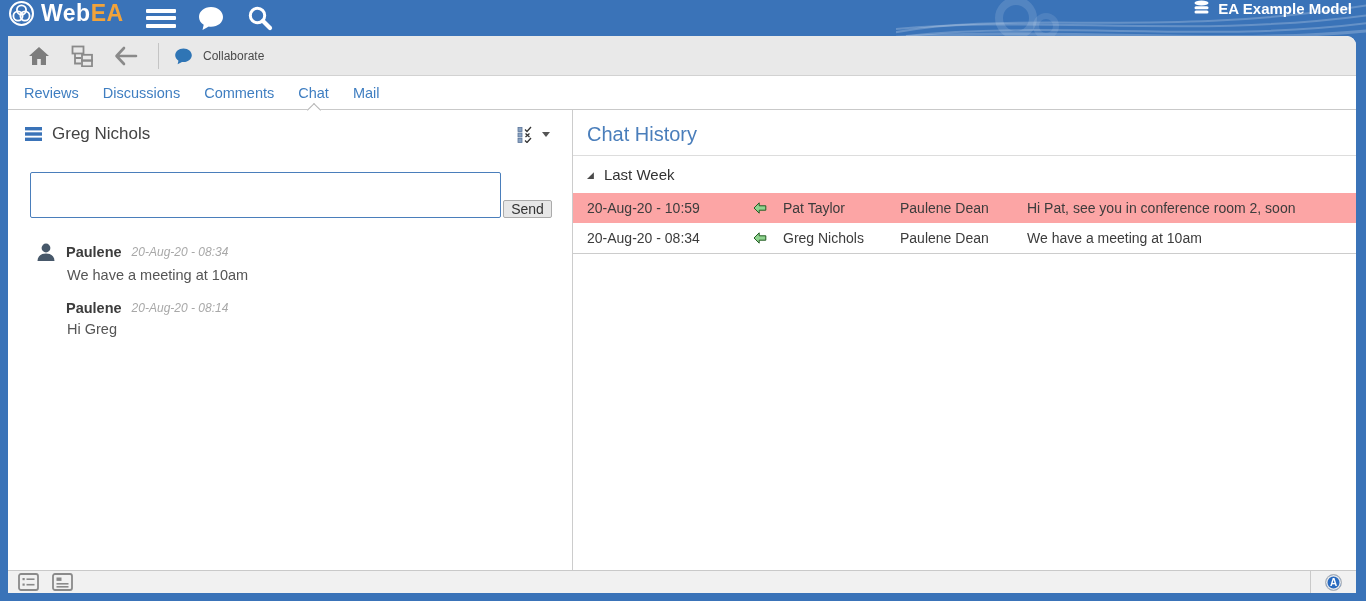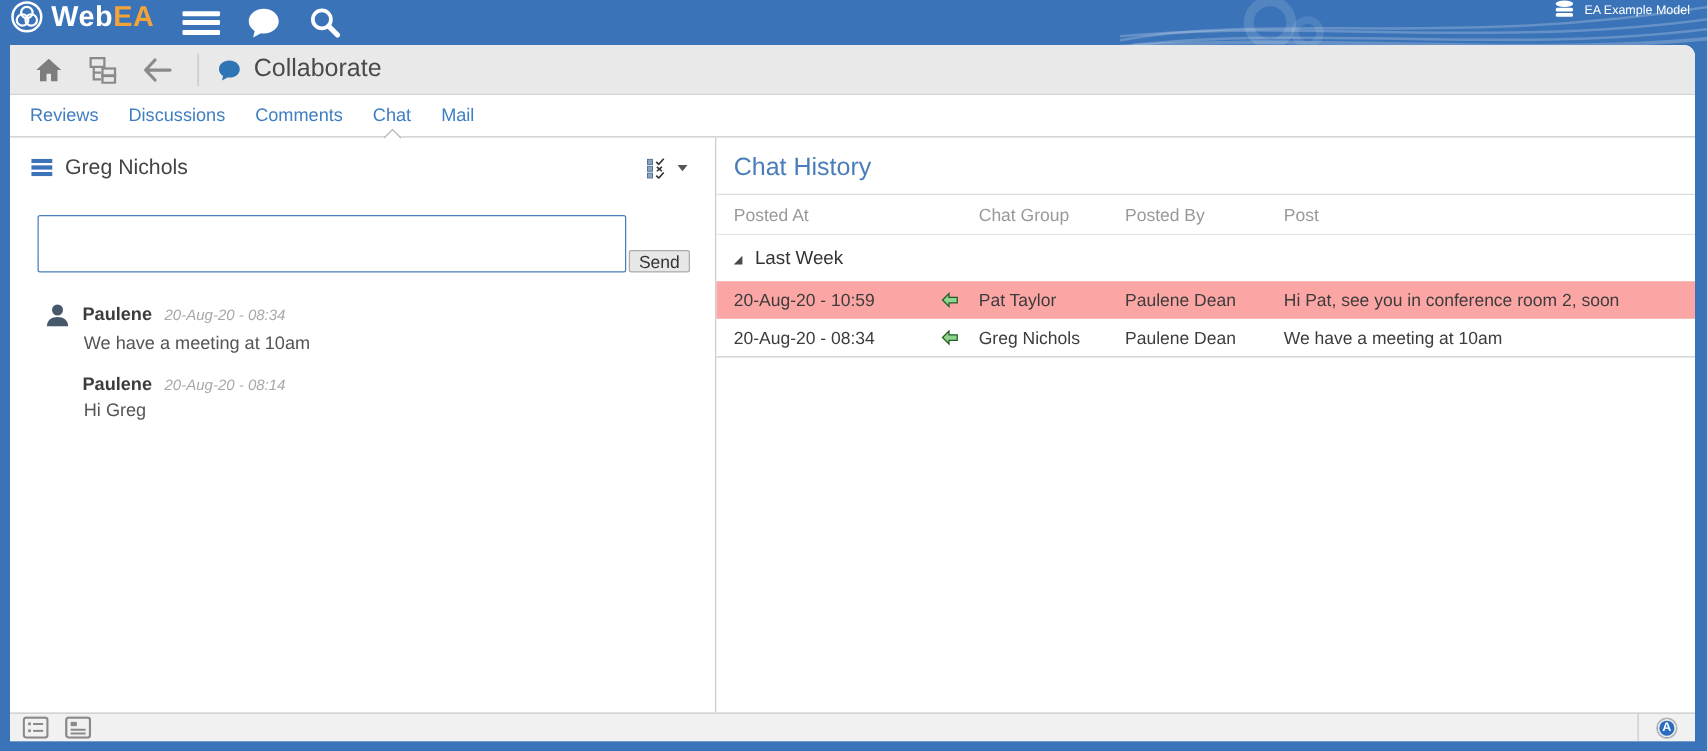--- a/index.html
+++ b/index.html
@@ -11,37 +11,37 @@
   }
 
   
   .topbar { position:relative; height:36px; display:flex; align-items:flex-start; padding-left:8px; z-index:3; }
   .topbar-deco { position:absolute; right:0; top:0; width:470px; height:36px; pointer-events:none; }
   .logo { display:flex; align-items:center; gap:6px; }
   .logo-text { font-size:23px; font-weight:bold; letter-spacing:0.5px; }
   .logo-web { color:#ffffff; }
   .logo-ea { color:#f2a33a; }
   .topbar-btn { background:none; border:none; cursor:pointer; display:flex; align-items:center; justify-content:center; height:36px; padding:0 10px; }
-  .topbar-right { margin-left:auto; display:flex; align-items:center; gap:8px; padding-right:14px; color:#fff; font-size:10px; position:relative; z-index:4; }
+  .topbar-right { margin-left:auto; display:flex; align-items:center; gap:8px; padding-right:14px; color:#fff; font-size:15px; position:relative; z-index:4;font-weight:bold; }
   .ham-white { display:inline-block; width:30px; }
   .ham-white span { display:block; height:4px; background:#fff; border-radius:1px; margin:3.5px 0; }
 
   
   .frame {
     position:absolute; top:36px; left:8px; right:10px; bottom:8px;
     background:#fff; border-top-right-radius:9px; overflow:hidden;
     display:flex; flex-direction:column;
   }
 
   
   .toolbar { height:40px; flex:0 0 40px; background:#e9e9e9; border-bottom:1px solid #d2d2d2; border-top-right-radius:9px; display:flex; align-items:center; padding-left:10px; }
   .tool-btn { background:none; border:none; cursor:pointer; height:38px; display:flex; align-items:center; justify-content:center; padding:0 10px; }
   .tool-sep { width:1px; height:26px; background:#c4c4c4; margin:0 10px; }
   .crumb { display:flex; align-items:center; gap:9px; margin-left:4px; }
-  .crumb-label { font-size:20px; color:#4a4a4a; }
+  .crumb-label { font-size:12px; color:#4a4a4a; }
 
   
   .tabs { height:34px; flex:0 0 34px; border-bottom:1px solid #c9c9c9; display:flex; align-items:flex-start; padding-left:4px; }
   .tab { position:relative; height:33px; display:flex; align-items:center; padding:0 12px; font-size:14.5px; color:#3f7ec1; cursor:pointer; background:none; border:none; font-family:inherit; }
   .tab .notch { display:none; }
   .tab.active .notch { display:block; position:absolute; left:50%; bottom:-6px; width:10px; height:10px; background:#fff; border-left:1px solid #b5b5b5; border-top:1px solid #b5b5b5; transform:translateX(-50%) rotate(45deg); }
 
   
   .main { flex:1 1 auto; display:flex; min-height:0; }
   .left-panel { width:565px; flex:0 0 565px; border-right:1px solid #ccc; overflow:hidden; }
@@ -235,27 +235,20 @@
               <span class="msg-time">20-Aug-20 - 08:14</span>
             </div>
             <div class="msg-text">Hi Greg</div>
           </div>
         </div>
       </div>
 
       <div class="right-panel">
         <div class="rp-title">Chat History</div>
 
-        <div class="hgrid rp-header">
-          <span class="cell-pad">Posted At</span>
-          <span></span>
-          <span>Chat Group</span>
-          <span>Posted By</span>
-          <span>Post</span>
-        </div>
 
         <div class="group-row">
           <span class="tri">◢</span>
           <span>Last Week</span>
         </div>
 
         <div class="history-rows">
           <div class="hgrid h-row odd">
             <span class="cell-pad">20-Aug-20 - 10:59</span>
             <span class="arrow-cell">

